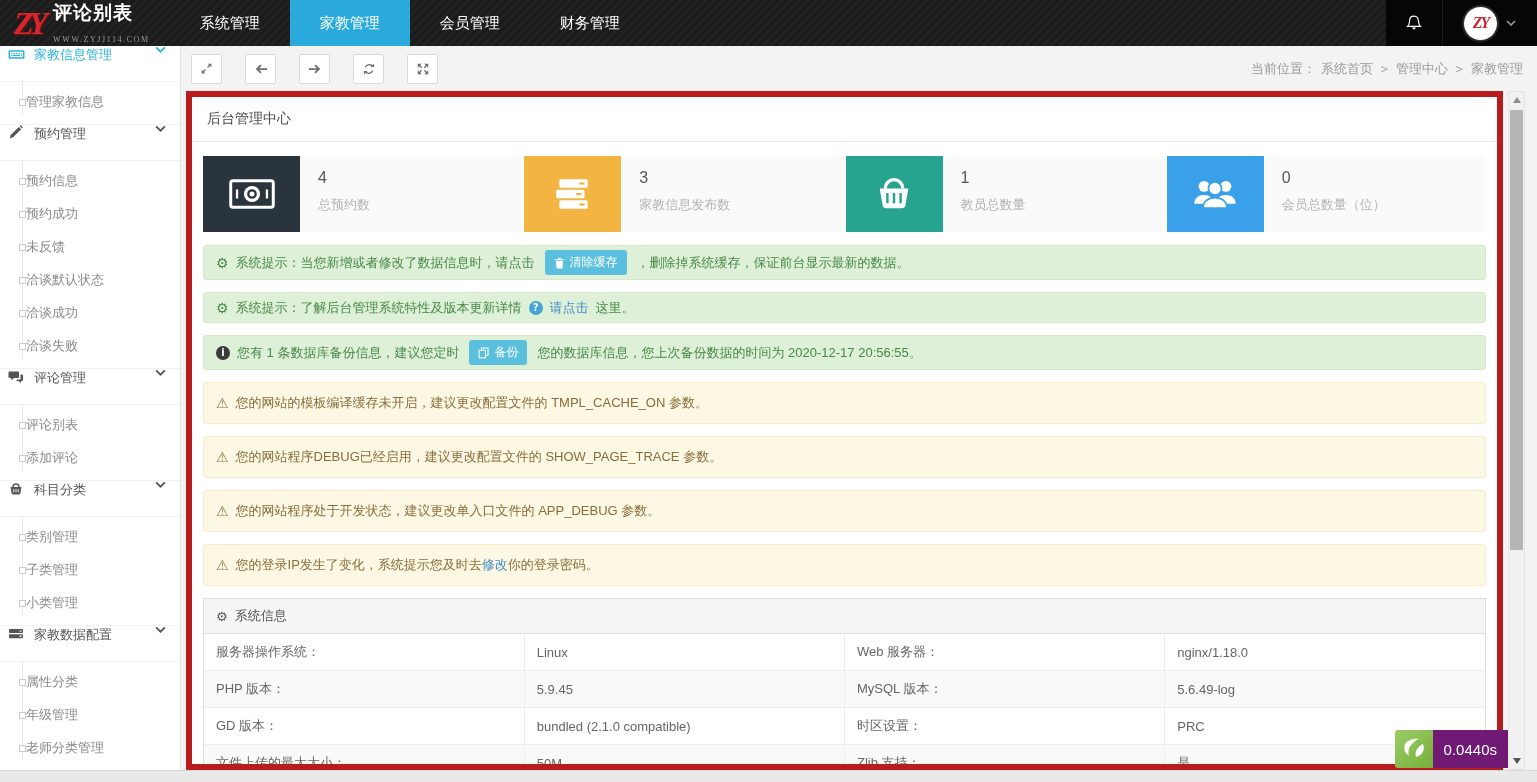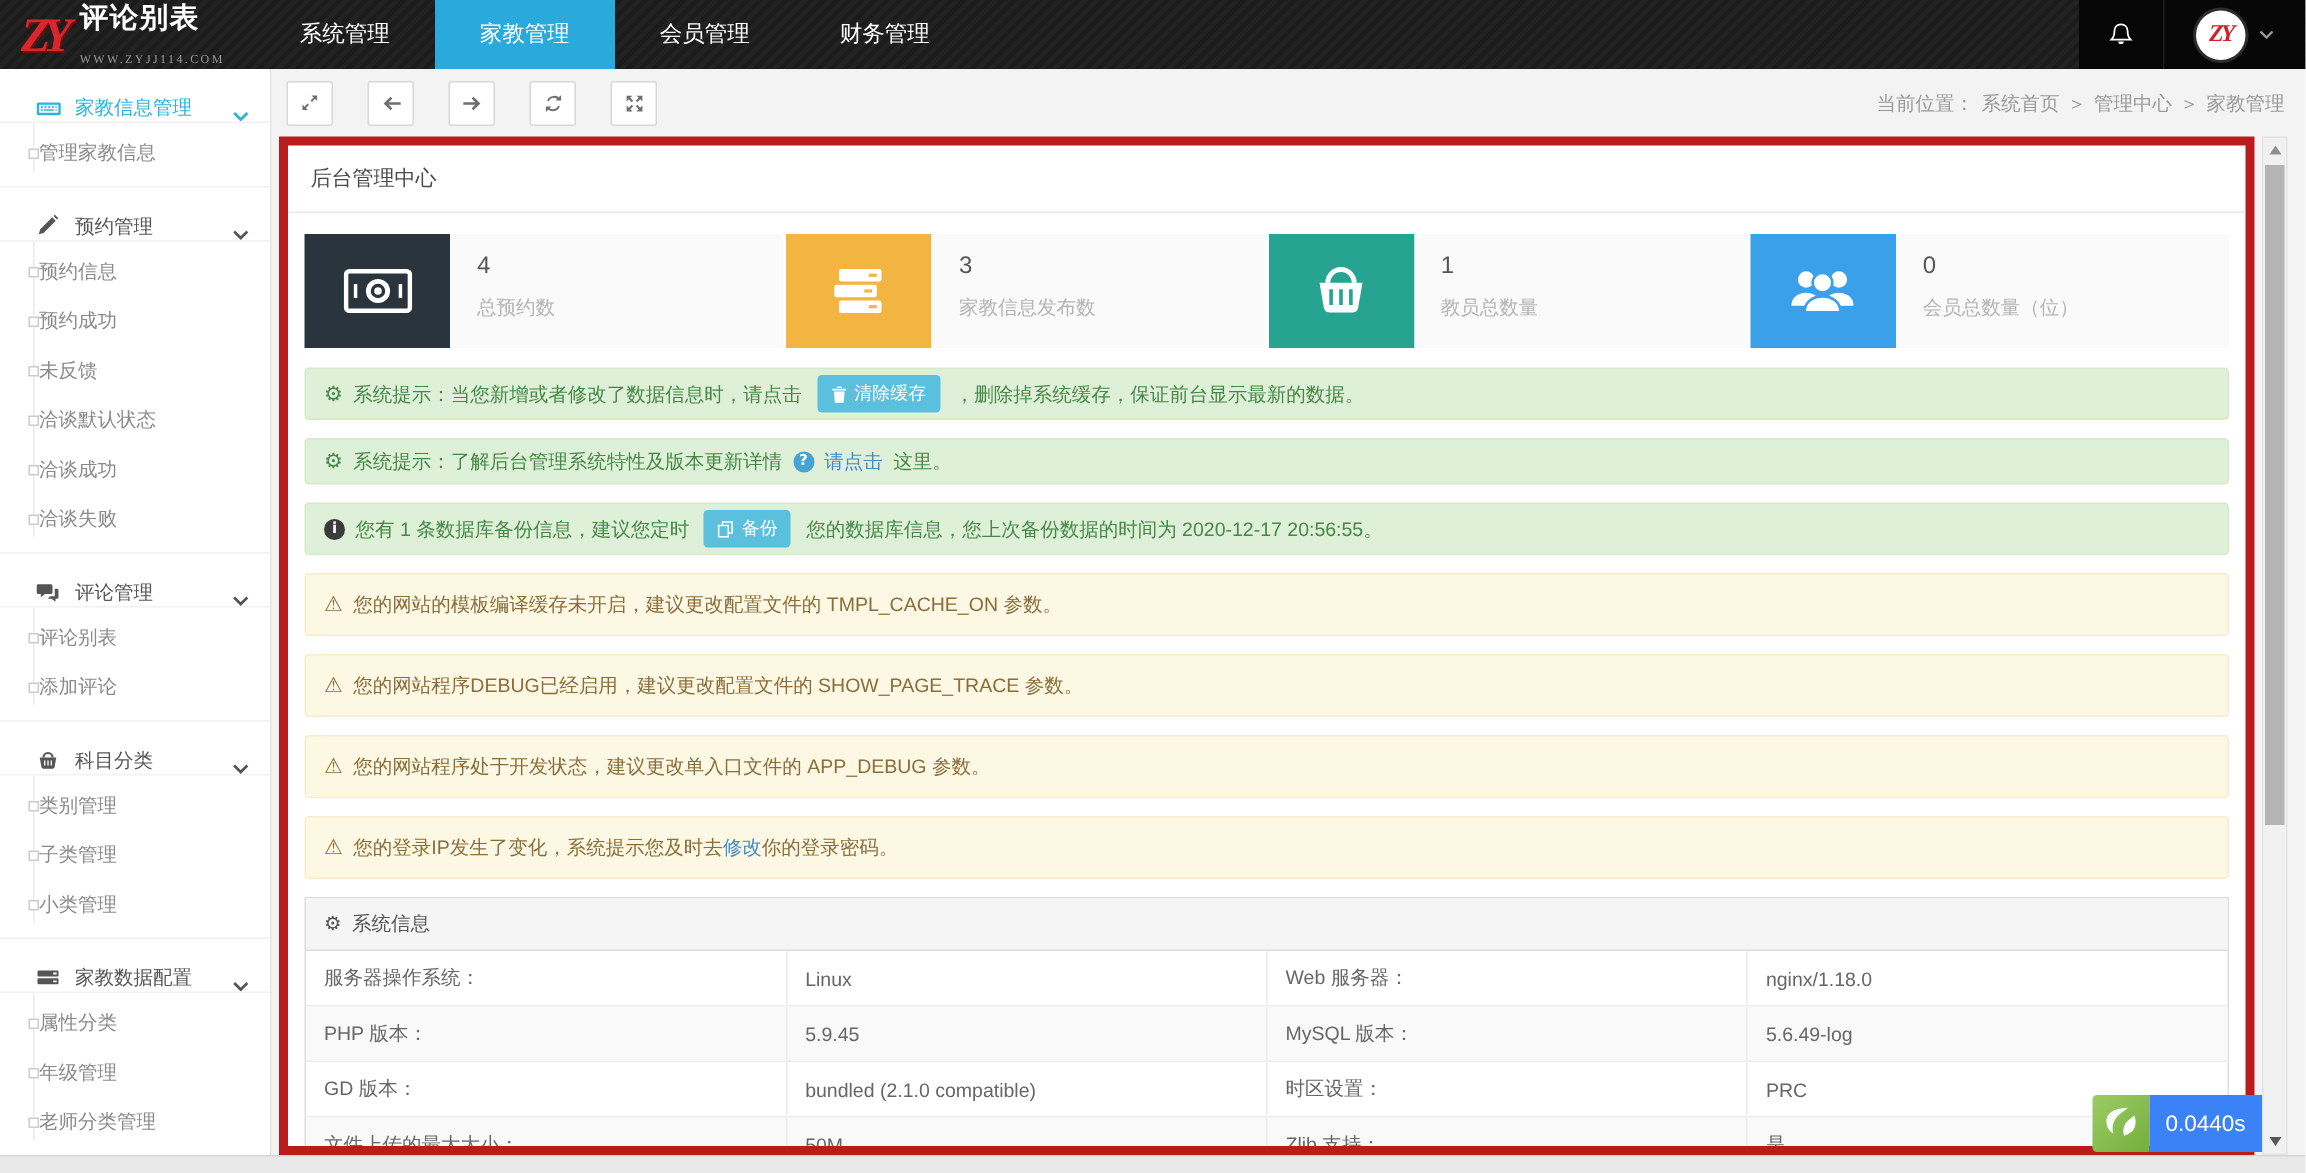--- a/index.html
+++ b/index.html
@@ -18,21 +18,21 @@
   .nav-tab { color:#fff; font-size:15px; line-height:46px; padding:0 30px; cursor:pointer; white-space:nowrap;}
   .nav-tab.active { background:#29a9dc; }
   .topbar-right { margin-left:auto; display:flex; background:#060606; }
   .bell-box { width:57px; display:flex; align-items:center; justify-content:center; cursor:pointer; border-right:1px solid #1c1c1c;}
   .avatar-box { width:94px; display:flex; align-items:center; justify-content:center; gap:9px; cursor:pointer; }
   .avatar { width:33px; height:33px; border-radius:50%; background:#fff; display:flex; align-items:center; justify-content:center; box-shadow:0 0 0 2px #2c2c2c;}
   .avatar span { color:#c9252b; font:italic bold 16px "Liberation Serif",serif; letter-spacing:-2px; }
 
   
   .sidebar { position:absolute; top:46px; left:0; width:181px; bottom:12px; background:#fff; border-right:1px solid #e3e3e3; overflow:hidden; z-index:10;}
-  .sg-header { height:36px; display:flex; align-items:flex-end; padding:0 14px 0 24px; border-bottom:1px solid #f2f2f2; cursor:pointer; color:#555; font-size:13px; background:#fff;}
+  .sg-header { height:36px; display:flex; align-items:flex-start; padding:0 14px 0 8px; border-bottom:1px solid #f2f2f2; cursor:pointer; color:#555; font-size:13px; background:#fff;}
   .sg-header .gi { width:17px; height:17px; margin-right:9px; flex:none; }
   .sg-header.active { color:#2bb3dc; }
   .sg-header .chev { margin-left:auto; }
   .sg-items { position:relative; padding:3px 0 6px; border-bottom:1px solid #f2f2f2;}
   .sg-items:before { content:""; position:absolute; left:22px; top:0; bottom:10px; width:1px; background:#e9e9e9; }
   .sg-item { position:relative; height:33px; line-height:33px; padding-left:26px; font-size:13px; color:#8a8a8a; cursor:pointer; white-space:nowrap;}
   .sg-item:before { content:""; position:absolute; left:19px; top:14px; width:5px; height:5px; background:#fff; border:1px solid #ccc; }
 
   
   .main { position:absolute; left:181px; top:46px; right:0; bottom:12px; }
@@ -84,21 +84,21 @@
   .sv-up { top:0; } .sv-down { bottom:0; }
   .tri-up { width:0; height:0; border-left:4px solid transparent; border-right:4px solid transparent; border-bottom:6px solid #8f8f8f;}
   .tri-down { width:0; height:0; border-left:4px solid transparent; border-right:4px solid transparent; border-top:6px solid #555;}
   .sv-thumb { position:absolute; top:18px; left:1px; width:13px; height:440px; background:#b5b5b5; cursor:pointer;}
   .scroll-h { position:absolute; left:0; right:0; bottom:0; height:12px; background:#e9e9e9; border-top:1px solid #d6d6d6; z-index:15;}
 
   
   .tp-badge { position:absolute; right:29px; bottom:14px; display:flex; height:38px; z-index:40; cursor:pointer;}
   .tp-flame { width:38px; background:linear-gradient(135deg,#9ccc65,#75af3c); border-radius:3px 0 0 3px;
      display:flex; align-items:center; justify-content:center;}
-  .tp-time { background:#3b82f6; color:#fff; font-size:15px; display:flex; align-items:center; padding:0 11px; }
+  .tp-time { background:#701a75; color:#fff; font-size:15px; display:flex; align-items:center; padding:0 11px; }
 </style>
 </head>
 <body>
 
 <div class="topbar">
   <div class="logo">
     <div class="logo-mark">ZY</div>
     <div>
       <div class="logo-cn">评论别表</div>
       <div class="logo-en">WWW.ZYJJ114.COM</div>

